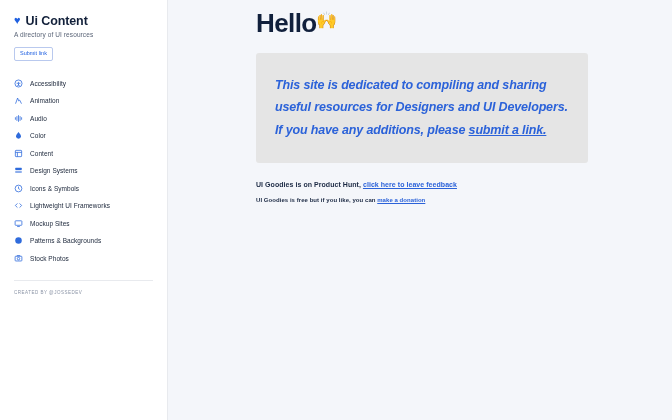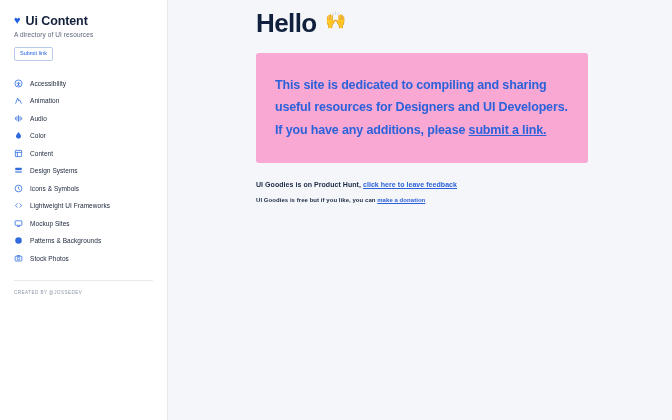--- a/index.html
+++ b/index.html
@@ -97,37 +97,38 @@
   
   .main {
     flex: 1;
     height: 420px;
     background: #f4f6fa;
     padding: 8px 84px 0 88px;
   }
   .hello-row {
     display: flex;
     align-items: flex-start;
-    gap: 9px;
+    gap: 0;
     margin-bottom: 14px;
   }
   .hello {
     font-size: 26px;
     font-weight: bold;
     color: #11203c;
     letter-spacing: -0.6px;
     line-height: 1.2;
   }
   .hello-emoji { font-size: 17px; line-height: 1.5; }
 
   .card {
-    background: #f9a8d4;
+    background: #e5e5e5;
     border-radius: 3px;
     padding: 21px 19px 22px 19px;
     margin-bottom: 18px;
+    font-style: italic;
   }
   .card-text {
     font-size: 12.5px;
     font-weight: bold;
     color: #2b62d9;
     line-height: 1.78;
     letter-spacing: -0.15px;
   }
   .card-link {
     color: #2b62d9;

